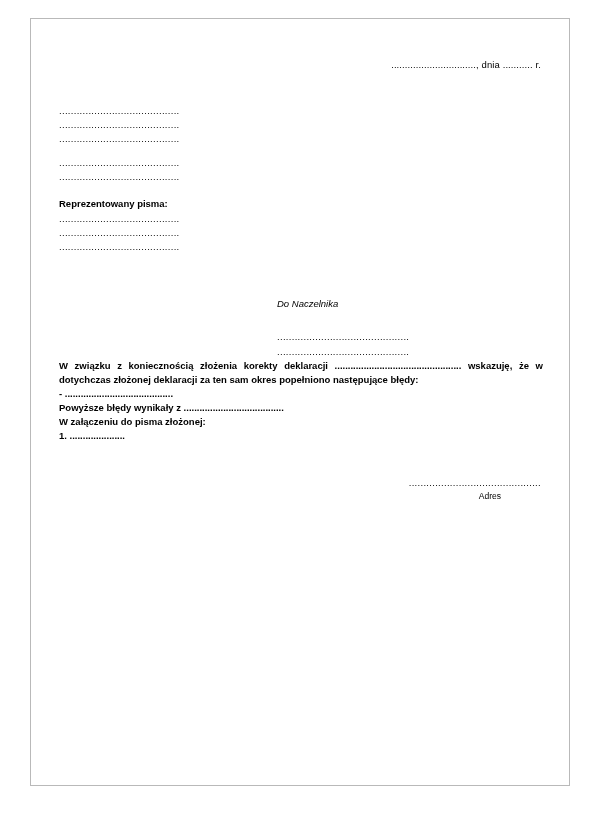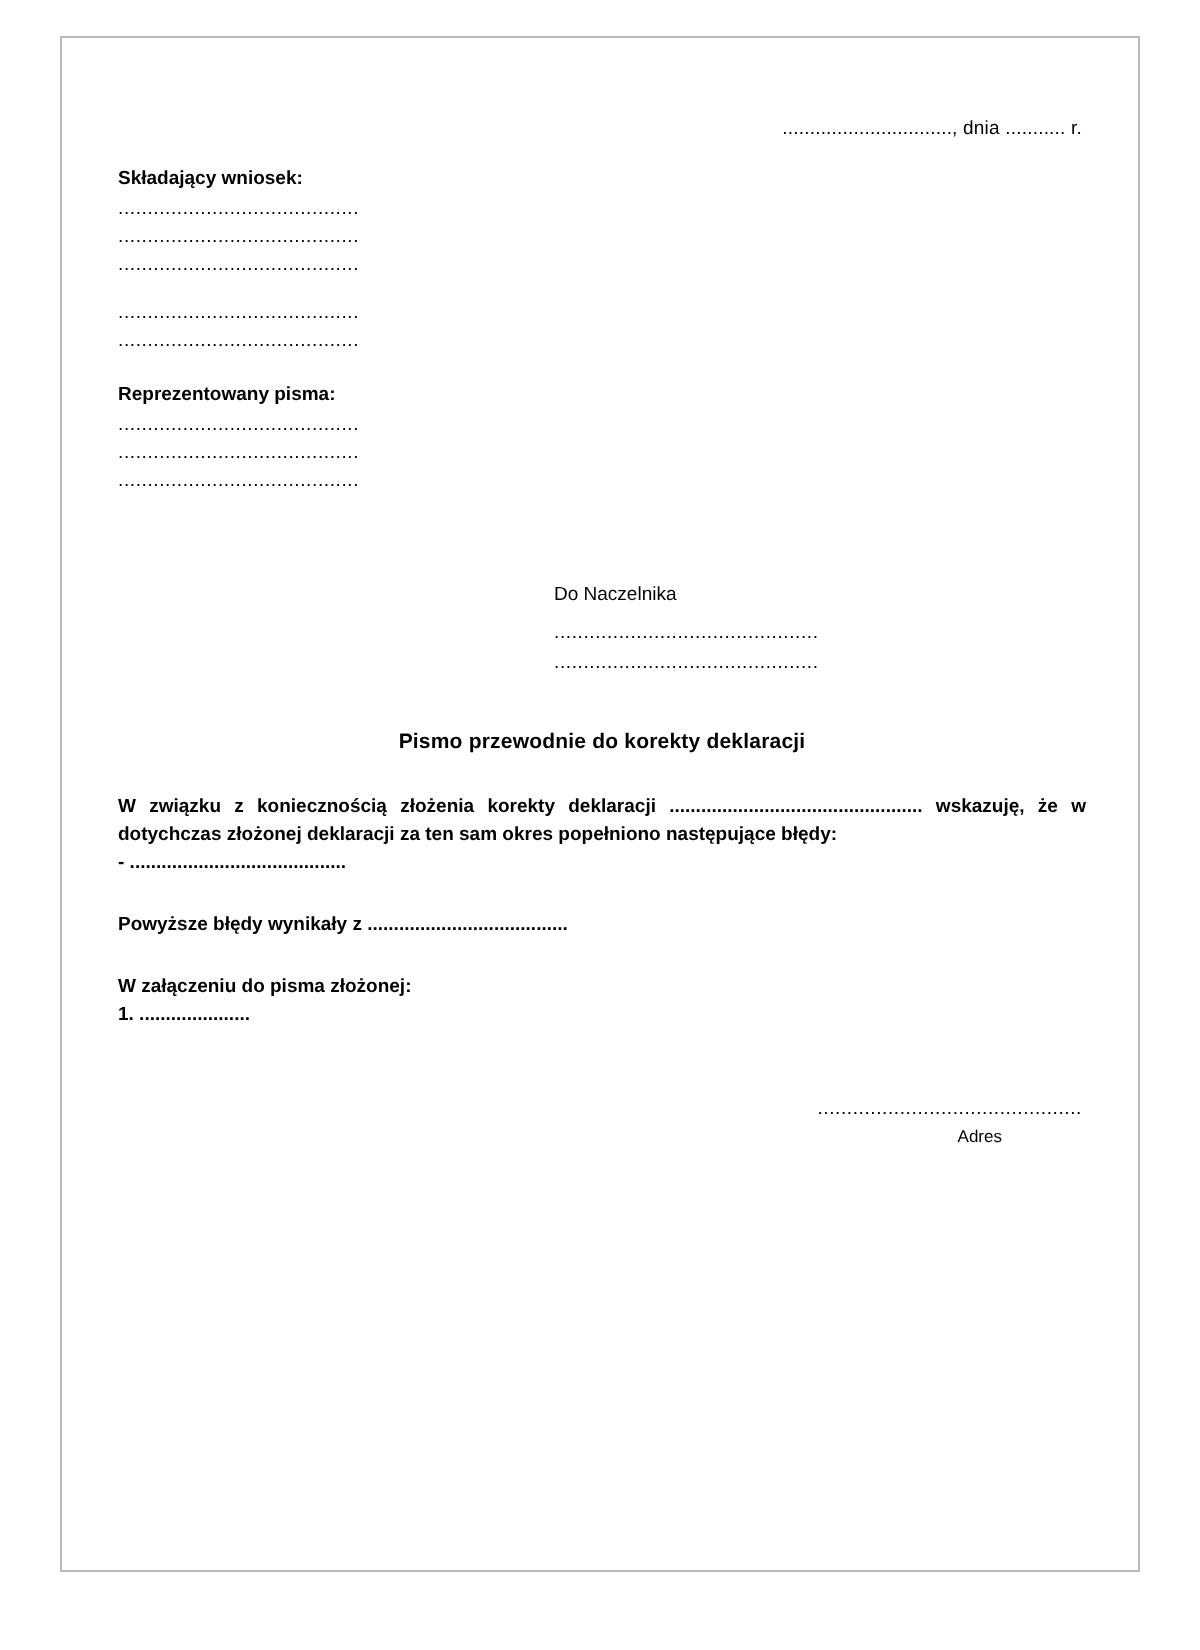--- a/index.html
+++ b/index.html
@@ -32,21 +32,21 @@
     left: 28px;
     top: 40px;
     width: 484px;
   }
 
   
   .date-line {
     text-align: right;
     font-size: 9.5px;
     letter-spacing: 0.1px;
-    margin-bottom: 14px;
+    margin-bottom: 34px;
     padding-right: 2px;
   }
 
   
   .block {
     margin-bottom: 2px;
   }
   .block-title {
     font-size: 9.5px;
     font-weight: bold;
@@ -64,21 +64,22 @@
   .gap-med { height: 12px; }
 
   
   .addressee {
     margin-top: 44px;
     margin-left: 218px;
     width: 240px;
   }
   .addressee .label {
     font-size: 9.5px;
-    margin-bottom: 6px;
+    margin-bottom: 20px;
+    font-style: italic;
   }
   .addressee .dots-line {
     line-height: 15px;
   }
 
   
   .doc-title {
     text-align: center;
     font-size: 10.5px;
     font-weight: bold;
@@ -92,21 +93,21 @@
     font-size: 9.5px;
     line-height: 14px;
     text-align: justify;
     margin: 0 0 0 0;
     font-weight: bold;
   }
   .para.just {
     text-align: justify;
     text-justify: inter-word;
   }
-  .para-spaced-lg { margin-top: 17px; }
+  .para-spaced-lg { }
 
   
   .signature {
     margin-top: 34px;
     text-align: right;
     padding-right: 2px;
   }
   .signature .sig-dots {
     font-size: 9.5px;
     letter-spacing: 0.3px;
@@ -119,21 +120,20 @@
 </style>
 </head>
 <body>
 
 <div class="page">
   <div class="inner">
 
     <div class="date-line">..............................., dnia ........... r.</div>
 
     <div class="block">
-      <div class="block-title">Składający wniosek:</div>
       <div class="dots-line">.........................................</div>
       <div class="dots-line">.........................................</div>
       <div class="dots-line">.........................................</div>
     </div>
 
     <div class="gap-small"></div>
 
     <div class="block">
       <div class="dots-line">.........................................</div>
       <div class="dots-line">.........................................</div>
@@ -147,21 +147,20 @@
       <div class="dots-line">.........................................</div>
       <div class="dots-line">.........................................</div>
     </div>
 
     <div class="addressee">
       <div class="label">Do Naczelnika</div>
       <div class="dots-line">.............................................</div>
       <div class="dots-line">.............................................</div>
     </div>
 
-    <div class="doc-title">Pismo przewodnie do korekty deklaracji</div>
 
     <div class="para just">W związku z koniecznością złożenia korekty deklaracji ................................................ wskazuję, że w dotychczas złożonej deklaracji za ten sam okres popełniono następujące błędy:</div>
     <div class="para">- .........................................</div>
 
     <div class="para para-spaced-lg">Powyższe błędy wynikały z ......................................</div>
 
     <div class="para para-spaced-lg">W załączeniu do pisma złożonej:</div>
     <div class="para">1. .....................</div>
 
     <div class="signature">

